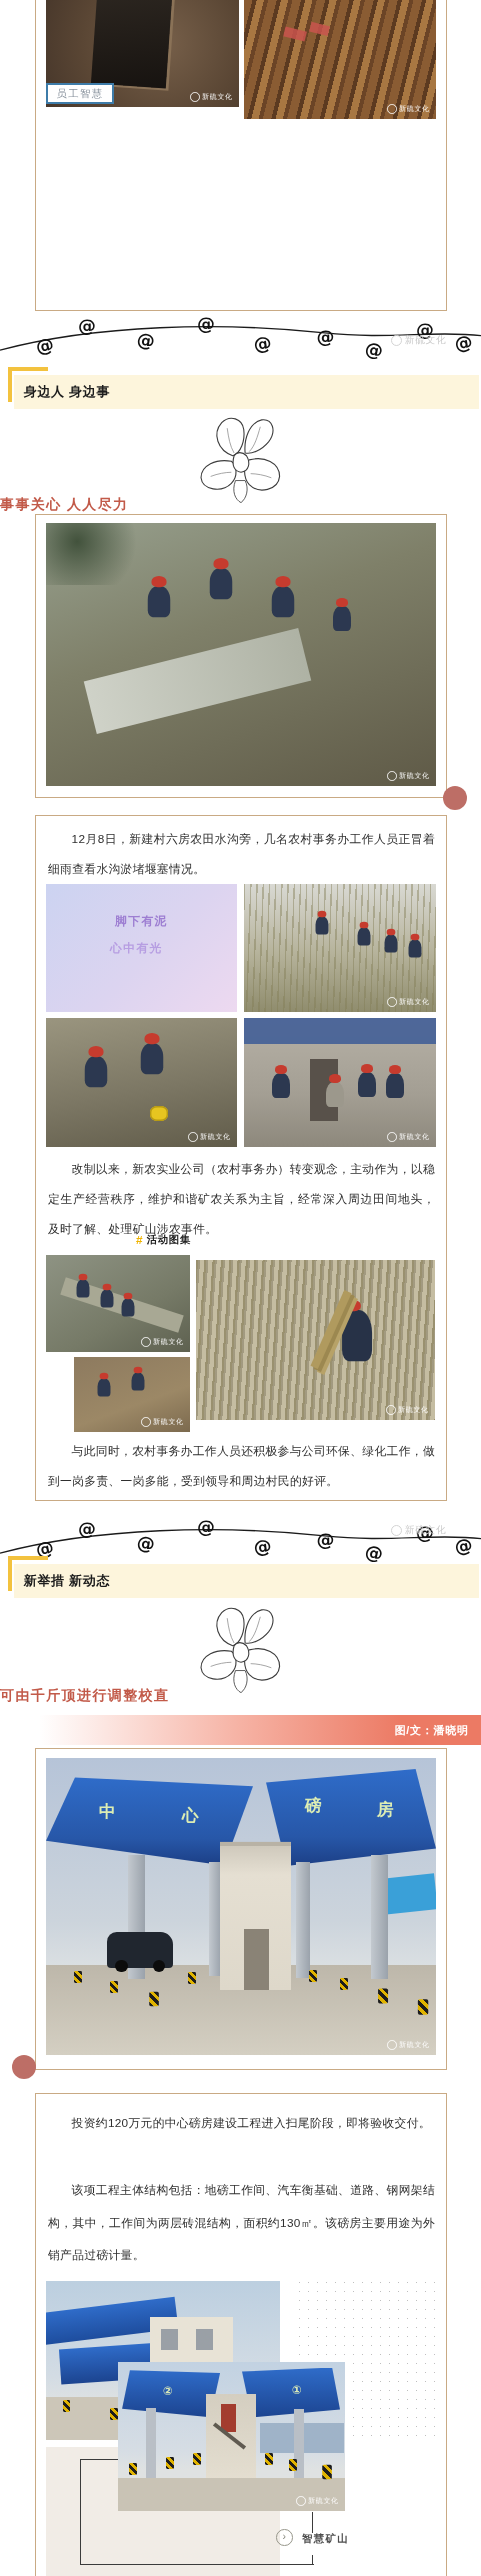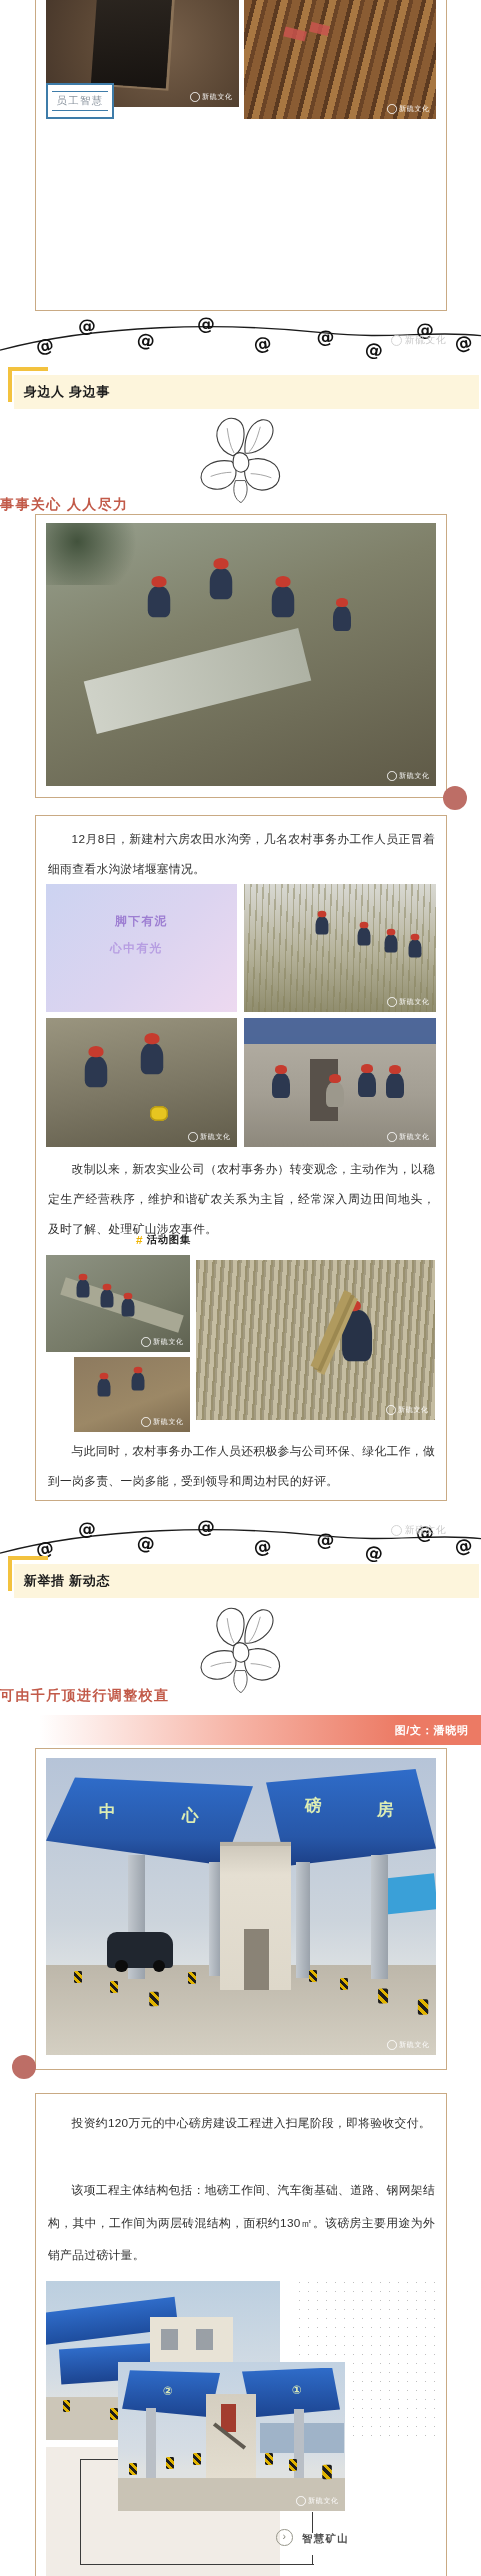--- a/index.html
+++ b/index.html
@@ -29,21 +29,21 @@
        background:repeating-linear-gradient(45deg,#1d1d1d 0 2.8px,#e0b300 2.8px 5.5px);border-radius:1.4px;}
   
   .bracket-h{position:absolute;height:3.5px;background:#f3c23e;}
   .bracket-v{position:absolute;width:3.5px;background:#f3c23e;}
   .secbar{position:absolute;left:14px;width:465px;height:34px;background:#fdf5dc;
           display:flex;align-items:center;padding-left:9.7px;box-sizing:border-box;}
   .secbar span{font-size:13px;font-weight:bold;color:#1c1c1c;letter-spacing:0.7px;}
   .redtitle{position:absolute;left:0;width:481px;text-align:left;
             font-size:14px;font-weight:bold;color:#c25a49;letter-spacing:1.4px;}
   
-  .stamp{position:absolute;left:46px;top:83px;width:68px;height:36px;background:#fff;
+  .stamp{position:absolute;left:46px;top:83px;width:68px;height:21px;background:#fff;
          border:2.1px solid #3e7ca9;box-sizing:border-box;display:flex;align-items:center;justify-content:center;}
   .stamp .inner{border-top:1.4px solid #3e7ca9;border-bottom:1.4px solid #3e7ca9;
          padding:2.1px 4.1px;font-size:10.4px;color:#87919c;letter-spacing:1.4px;white-space:nowrap;}
   
   .credit{position:absolute;left:39px;right:0;top:1715px;height:30px;
           background:linear-gradient(90deg,rgba(255,255,255,0) 0%,#f6b3a5 45%,#ec7a64 82%);
           display:flex;align-items:center;justify-content:flex-end;padding-right:12.4px;}
   .credit span{color:#fff;font-size:11px;font-weight:bold;letter-spacing:0.7px;}
   
   .dotcircle{position:absolute;width:24px;height:24px;border-radius:50%;background:#bd6e66;z-index:5;}

